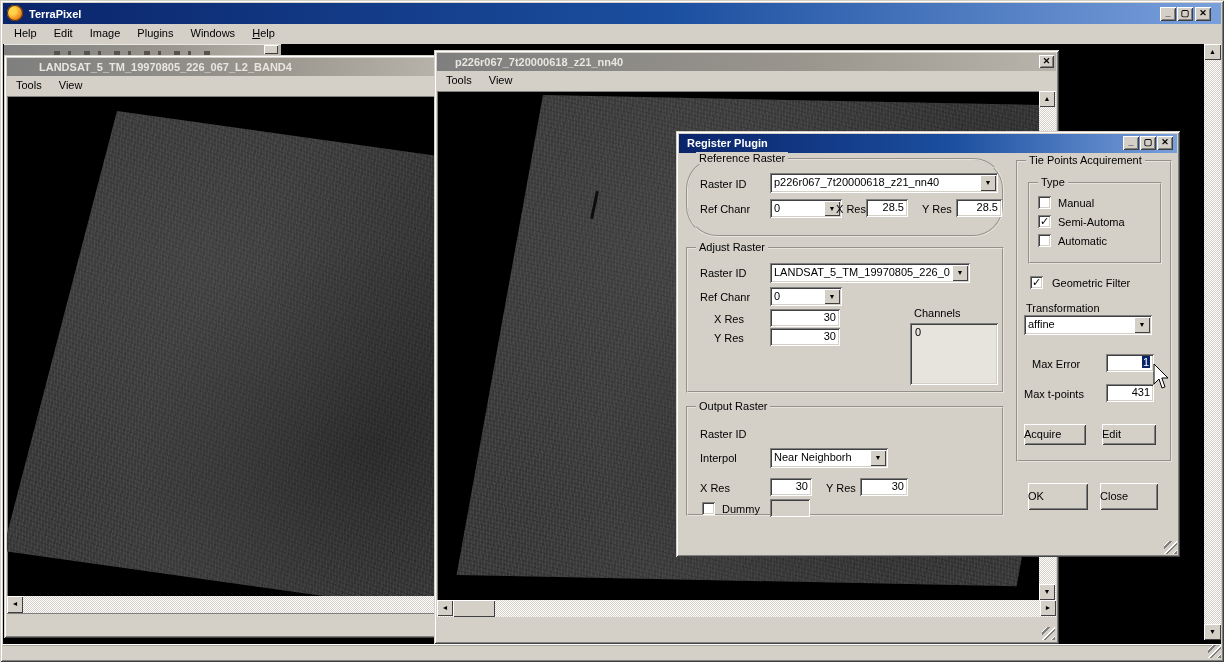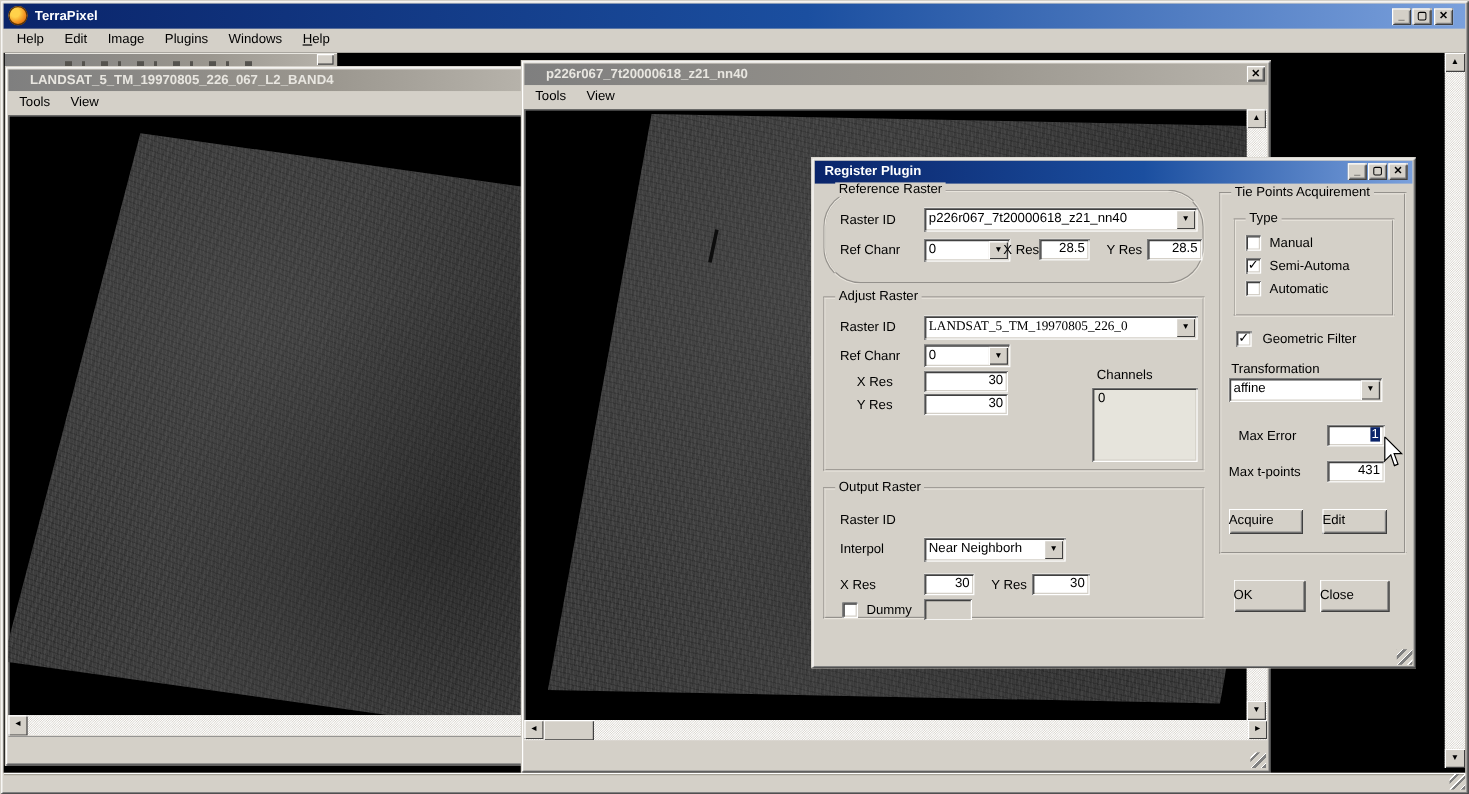--- a/index.html
+++ b/index.html
@@ -115,21 +115,21 @@
     </div>
 
     <div class="abs" style="left:1201px; top:0; width:17px; height:596px;">
       <div class="sb-track abs" style="left:0; top:0; width:17px; height:596px;"></div>
       <div class="abs sb-btn raised-thin" style="left:0; top:0; width:17px;"><span>▲</span></div>
       <div class="abs sb-btn raised-thin" style="left:0; top:580px; width:17px;"><span>▼</span></div>
     </div>
 
     <div class="abs winframe" style="left:1px; top:11px; width:444px; height:583px;">
       <div class="abs titlebar-inactive" style="left:3px; top:3px; width:438px; height:18px;">
-        <div class="titlebar-text" style="padding-left:18px;">LANDSAT_5_TM_19970805_226_067_L2_BAND4</div>
+        <div class="titlebar-text" style="padding-left:32px;">LANDSAT_5_TM_19970805_226_067_L2_BAND4</div>
       </div>
       <div class="abs" style="left:3px; top:21px; width:438px; height:20px; background:#d4d0c8;">
         <span class="menu-item" style="margin-left:2px;">Tools</span>
         <span class="menu-item">View</span>
       </div>
       <div class="abs" style="left:3px; top:41px; width:438px; height:500px; background:#000; overflow:hidden; box-shadow:inset 1px 1px 0 #808080;">
         <div class="sat sat-left"></div>
       </div>
       <div class="abs" style="left:3px; top:541px; width:438px; height:17px;">
         <div class="sb-track abs" style="left:0; top:0; width:438px; height:17px;"></div>
@@ -197,21 +197,21 @@
         </div>
         <div class="lbl" style="left:148px; top:43px;">X Res</div>
         <div class="field num" style="left:178px; top:39px; width:42px; height:18px;">28.5</div>
         <div class="lbl" style="left:234px; top:43px;">Y Res</div>
         <div class="field num" style="left:268px; top:39px; width:46px; height:18px;">28.5</div>
       </div>
 
       <div class="group" style="left:10px; top:116px; width:318px; height:146px;">
         <div class="legend">Adjust Raster</div>
         <div class="lbl" style="left:12px; top:18px;">Raster ID</div>
-        <div class="combo" style="left:82px; top:14px; width:228px; height:20px;font-family:Liberation Serif, serif;">
+        <div class="combo" style="left:82px; top:14px; width:200px; height:20px;">
           <span class="val">LANDSAT_5_TM_19970805_226_0</span>
           <span class="drop raised-thin">▼</span>
         </div>
         <div class="lbl" style="left:12px; top:42px;">Ref Chanr</div>
         <div class="combo" style="left:82px; top:38px; width:72px; height:19px;">
           <span class="val">0</span>
           <span class="drop raised-thin">▼</span>
         </div>
         <div class="lbl" style="left:26px; top:64px;">X Res</div>
         <div class="field num" style="left:82px; top:60px; width:70px; height:18px;">30</div>

